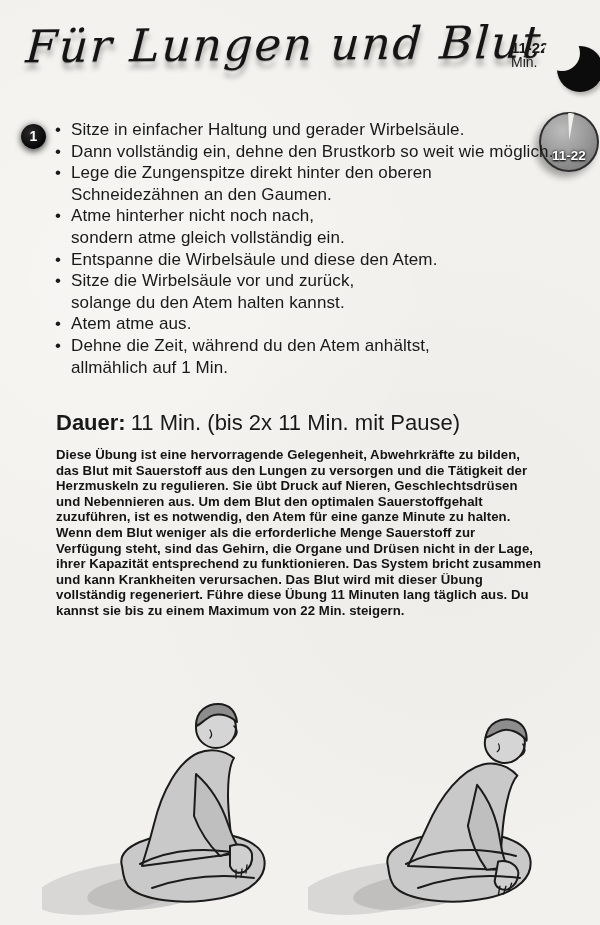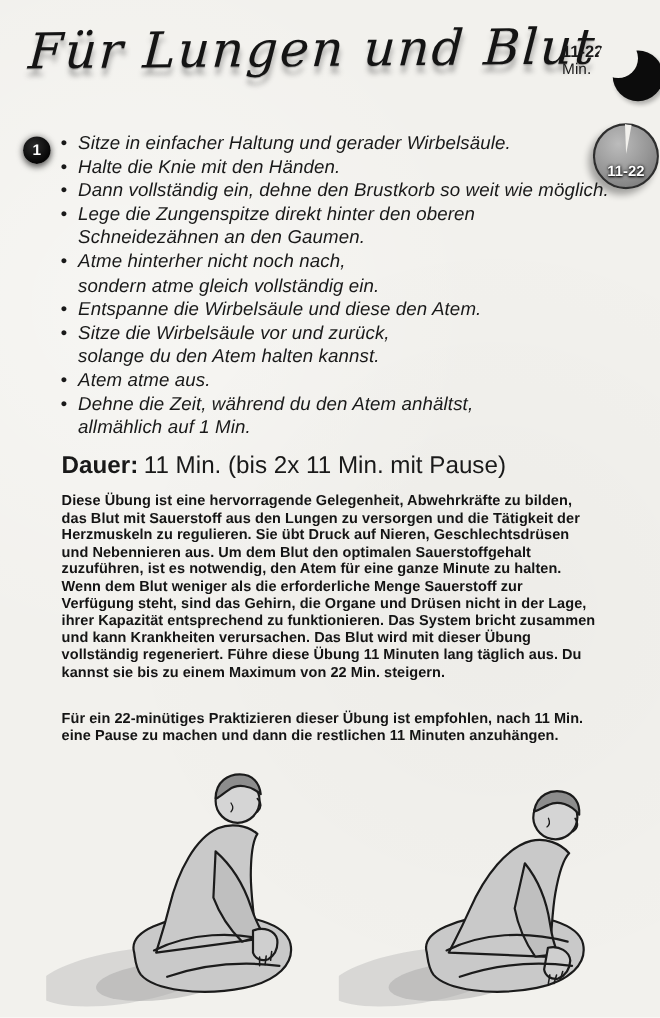--- a/index.html
+++ b/index.html
@@ -50,21 +50,21 @@
     clip-path:polygon(12% 0, 88% 0, 55% 100%);
   }
   .timer-badge .timer-label{
     position:absolute;left:0;bottom:7px;width:100%;text-align:center;
     color:#fff;font-weight:bold;font-size:13.5px;
     text-shadow:0 0 3px rgba(0,0,0,.95), 0 1px 2px #000;
   }
   
   .instructions{
     position:absolute;left:54px;top:119px;width:520px;margin:0;padding:0;
-    list-style:none;font-size:17px;line-height:21.6px;letter-spacing:.1px;font-style:italic;
+    list-style:none;font-size:17px;line-height:21.6px;letter-spacing:.1px;
   }
   .instructions li{position:relative;padding-left:17px;white-space:pre-line;}
   .instructions li::before{
     content:"\2022";position:absolute;left:1px;top:0;font-size:17px;
   }
   
   .dauer{position:absolute;left:56px;top:410px;margin:0;font-size:22px;}
   .dauer .dauer-label{font-weight:bold;margin-right:5px;}
   .body-para{
     position:absolute;left:56px;margin:0;width:520px;
@@ -96,21 +96,20 @@
 
   <div class="step-badge">1</div>
 
   <div class="timer-badge">
     <span class="notch"></span>
     <span class="timer-label">11-22</span>
   </div>
 
   <ul class="instructions">
     <li>Sitze in einfacher Haltung und gerader Wirbelsäule.</li>
-    <li>Halte die Knie mit den Händen.</li>
     <li>Dann vollständig ein, dehne den Brustkorb so weit wie möglich.</li>
     <li>Lege die Zungenspitze direkt hinter den oberen
 Schneidezähnen an den Gaumen.</li>
     <li>Atme hinterher nicht noch nach,
 sondern atme gleich vollständig ein.</li>
     <li>Entspanne die Wirbelsäule und diese den Atem.</li>
     <li>Sitze die Wirbelsäule vor und zurück,
 solange du den Atem halten kannst.</li>
     <li>Atem atme aus.</li>
     <li>Dehne die Zeit, während du den Atem anhältst,
@@ -124,22 +123,20 @@
 Herzmuskeln zu regulieren. Sie übt Druck auf Nieren, Geschlechtsdrüsen
 und Nebennieren aus. Um dem Blut den optimalen Sauerstoffgehalt
 zuzuführen, ist es notwendig, den Atem für eine ganze Minute zu halten.
 Wenn dem Blut weniger als die erforderliche Menge Sauerstoff zur
 Verfügung steht, sind das Gehirn, die Organe und Drüsen nicht in der Lage,
 ihrer Kapazität entsprechend zu funktionieren. Das System bricht zusammen
 und kann Krankheiten verursachen. Das Blut wird mit dieser Übung
 vollständig regeneriert. Führe diese Übung 11 Minuten lang täglich aus. Du
 kannst sie bis zu einem Maximum von 22 Min. steigern.</p>
 
-  <p class="body-para para-note">Für ein 22-minütiges Praktizieren dieser Übung ist empfohlen, nach 11 Min.
-eine Pause zu machen und dann die restlichen 11 Minuten anzuhängen.</p>
 
   <svg class="figure figure-left" viewBox="0 0 245 230">
     <ellipse cx="72" cy="196" rx="82" ry="24" fill="#b7b7b7" opacity="0.45" transform="rotate(-9 72 196)"></ellipse>
     <ellipse cx="105" cy="200" rx="60" ry="17" fill="#a7a7a7" opacity="0.5" transform="rotate(-6 105 200)"></ellipse>
     <g transform="translate(44,6)" stroke="#1b1b1b" stroke-width="2" fill="#c9c9c9" stroke-linejoin="round" stroke-linecap="round">
       <path d="M36,168 C30,148 66,136 102,134 C140,132 174,142 178,160 C182,178 166,194 136,200 C96,208 54,202 42,188 C37,181 37,174 36,168 Z"></path>
       <path d="M112,55 C92,64 76,93 68,126 C62,150 58,160 56,168 L146,156 C146,138 142,118 142,98 C142,80 144,66 148,60 C138,52 124,50 112,55 Z"></path>
       <path d="M110,76 C126,90 136,108 142,126 C146,138 150,146 154,152 L134,158 C124,148 114,134 108,118 Z" fill="#bfbfbf"></path>
       <path d="M54,166 C86,150 126,148 164,158" fill="none"></path>
       <path d="M66,190 C101,178 136,176 168,180" fill="none"></path>

